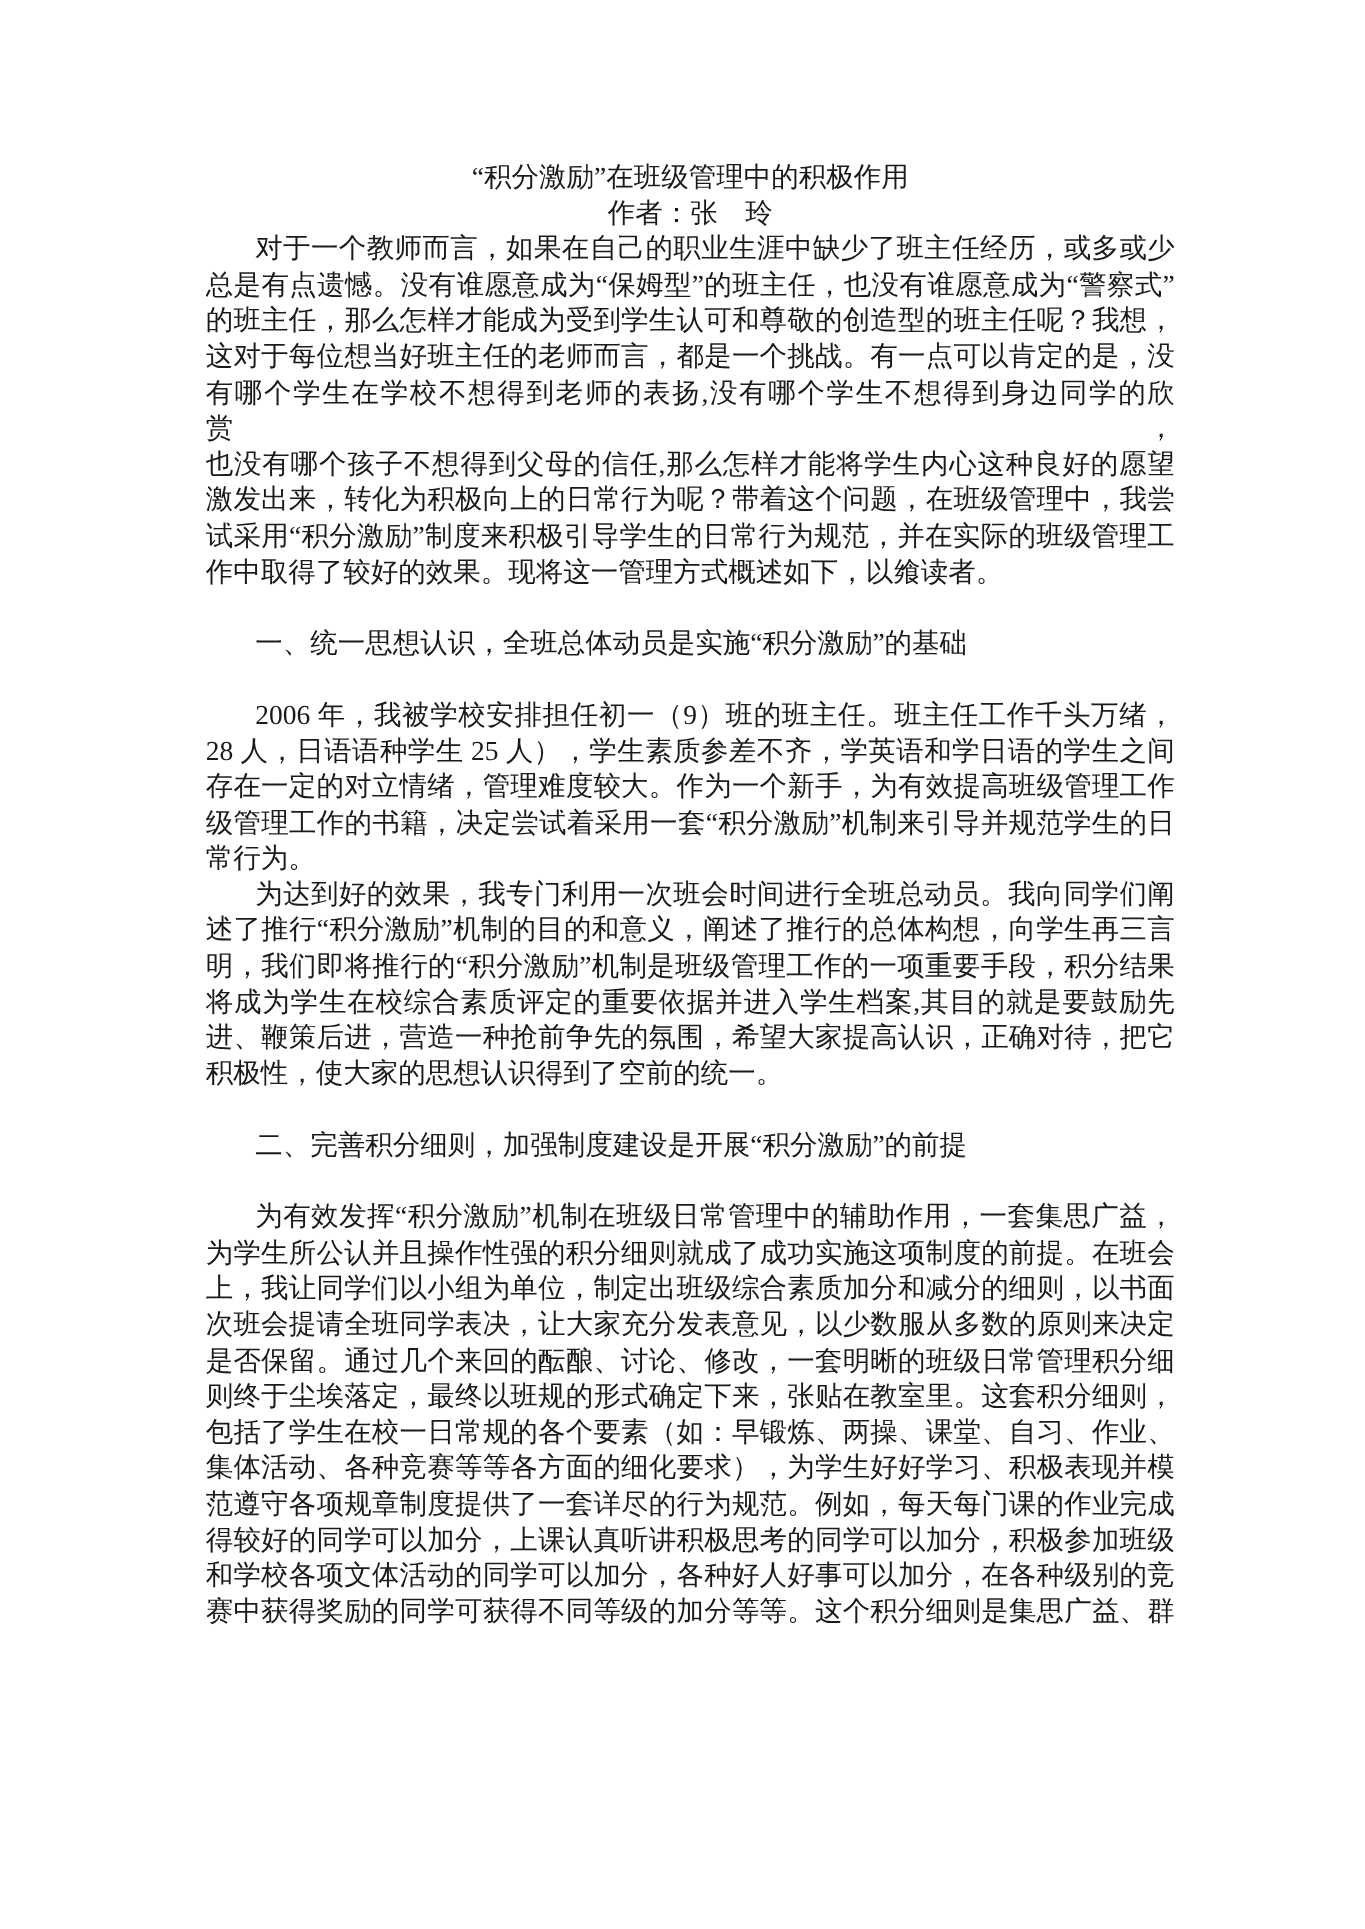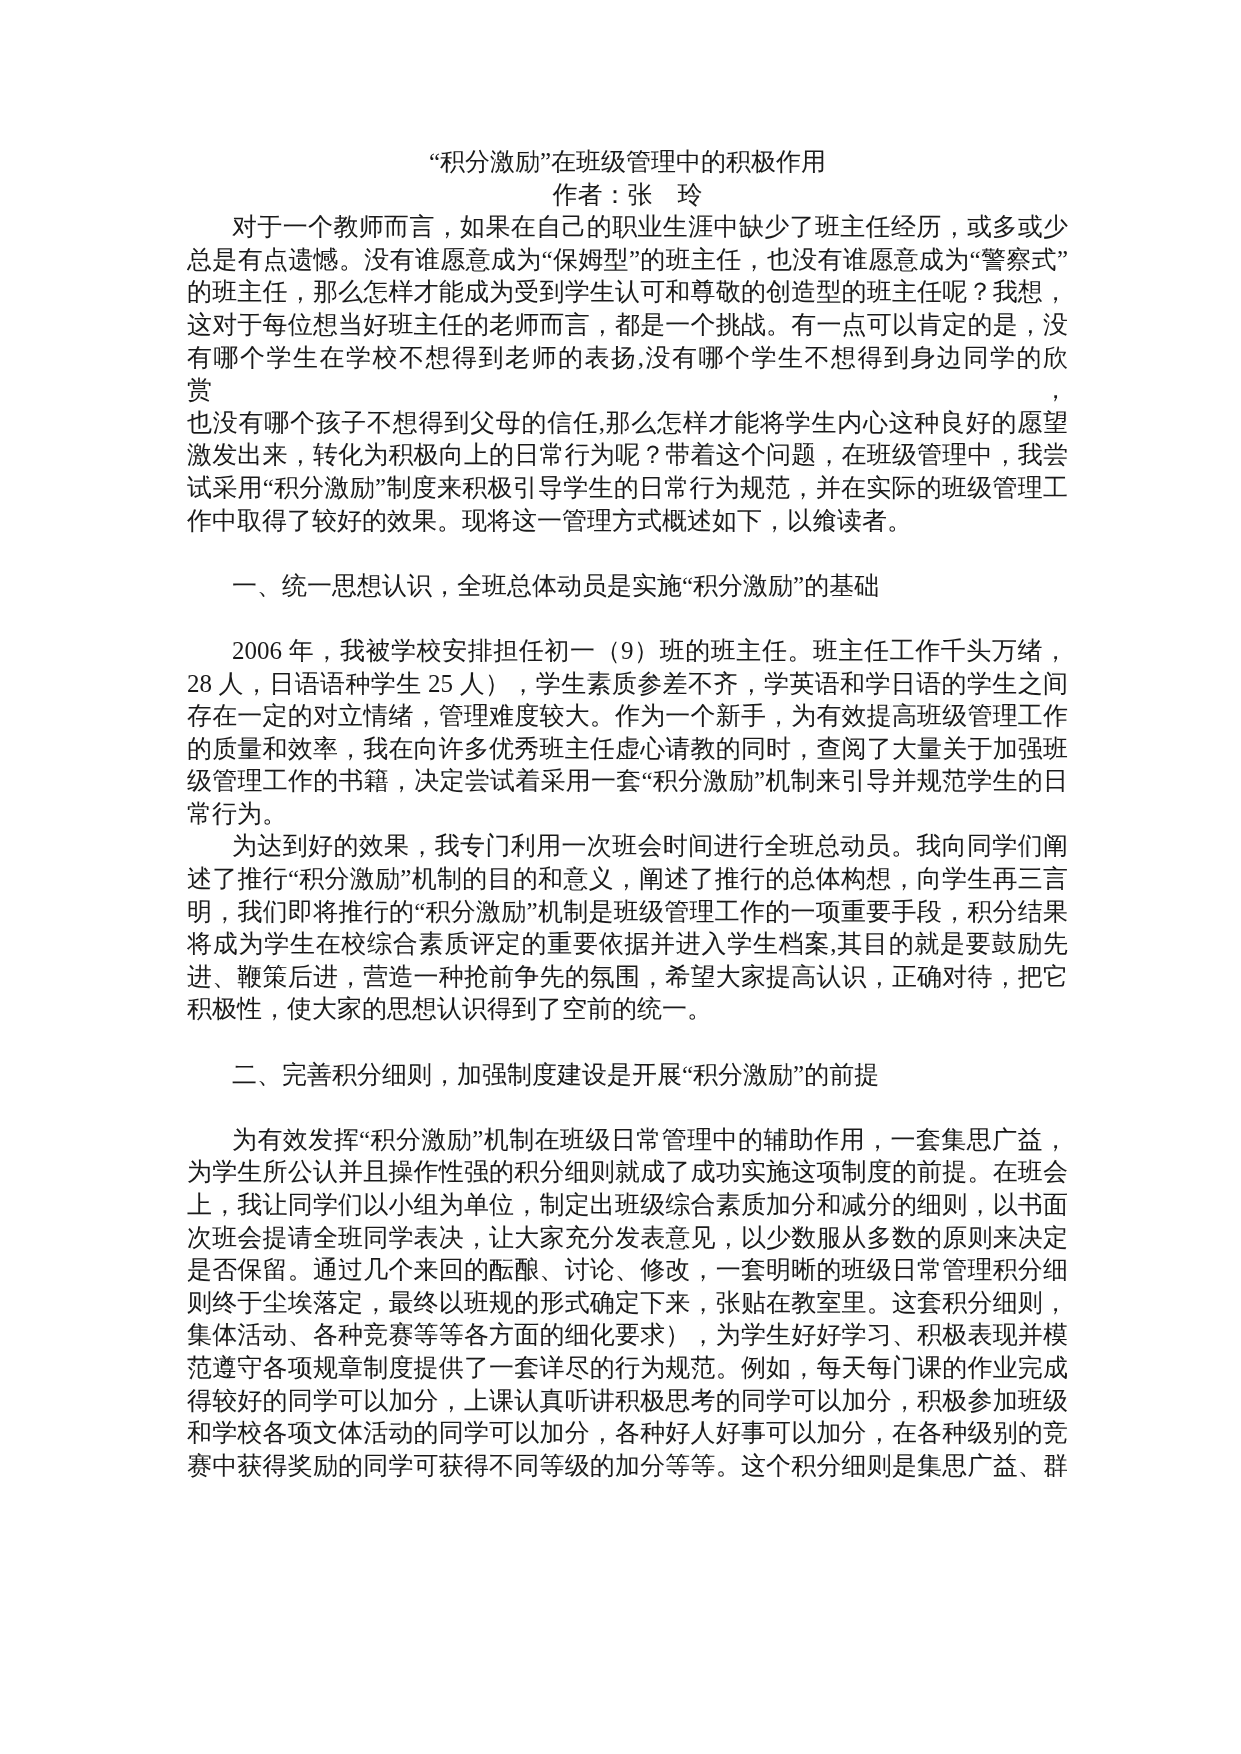--- a/index.html
+++ b/index.html
@@ -62,38 +62,38 @@
         <div class="line">也没有哪个孩子不想得到父母的信任,那么怎样才能将学生内心这种良好的愿望</div>
         <div class="line">激发出来，转化为积极向上的日常行为呢？带着这个问题，在班级管理中，我尝</div>
         <div class="line">试采用“积分激励”制度来积极引导学生的日常行为规范，并在实际的班级管理工</div>
         <div class="line last">作中取得了较好的效果。现将这一管理方式概述如下，以飨读者。</div>
         <div class="line blank"></div>
         <div class="line last indent">一、统一思想认识，全班总体动员是实施“积分激励”的基础</div>
         <div class="line blank"></div>
         <div class="line indent">2006 年，我被学校安排担任初一（9）班的班主任。班主任工作千头万绪，</div>
         <div class="line">28 人，日语语种学生 25 人），学生素质参差不齐，学英语和学日语的学生之间</div>
         <div class="line">存在一定的对立情绪，管理难度较大。作为一个新手，为有效提高班级管理工作</div>
-        <div class="line">的质量和效率，我在向许多优秀班主任虚心请教的同时，查阅了大量关于加强班</div>
         <div class="line">级管理工作的书籍，决定尝试着采用一套“积分激励”机制来引导并规范学生的日</div>
         <div class="line last">常行为。</div>
         <div class="line indent">为达到好的效果，我专门利用一次班会时间进行全班总动员。我向同学们阐</div>
         <div class="line">述了推行“积分激励”机制的目的和意义，阐述了推行的总体构想，向学生再三言</div>
         <div class="line">明，我们即将推行的“积分激励”机制是班级管理工作的一项重要手段，积分结果</div>
         <div class="line">将成为学生在校综合素质评定的重要依据并进入学生档案,其目的就是要鼓励先</div>
         <div class="line">进、鞭策后进，营造一种抢前争先的氛围，希望大家提高认识，正确对待，把它</div>
         <div class="line last">积极性，使大家的思想认识得到了空前的统一。</div>
         <div class="line blank"></div>
         <div class="line last indent">二、完善积分细则，加强制度建设是开展“积分激励”的前提</div>
         <div class="line blank"></div>
         <div class="line indent">为有效发挥“积分激励”机制在班级日常管理中的辅助作用，一套集思广益，</div>
         <div class="line">为学生所公认并且操作性强的积分细则就成了成功实施这项制度的前提。在班会</div>
         <div class="line">上，我让同学们以小组为单位，制定出班级综合素质加分和减分的细则，以书面</div>
         <div class="line">次班会提请全班同学表决，让大家充分发表意见，以少数服从多数的原则来决定</div>
         <div class="line">是否保留。通过几个来回的酝酿、讨论、修改，一套明晰的班级日常管理积分细</div>
         <div class="line">则终于尘埃落定，最终以班规的形式确定下来，张贴在教室里。这套积分细则，</div>
+        <div class="line">包括了学生在校一日常规的各个要素（如：早锻炼、两操、课堂、自习、作业、</div>
         <div class="line">集体活动、各种竞赛等等各方面的细化要求），为学生好好学习、积极表现并模</div>
         <div class="line">范遵守各项规章制度提供了一套详尽的行为规范。例如，每天每门课的作业完成</div>
         <div class="line">得较好的同学可以加分，上课认真听讲积极思考的同学可以加分，积极参加班级</div>
         <div class="line">和学校各项文体活动的同学可以加分，各种好人好事可以加分，在各种级别的竞</div>
         <div class="line">赛中获得奖励的同学可获得不同等级的加分等等。这个积分细则是集思广益、群</div>
       </div>
   </div>
 </div>
 
 </body></html>

